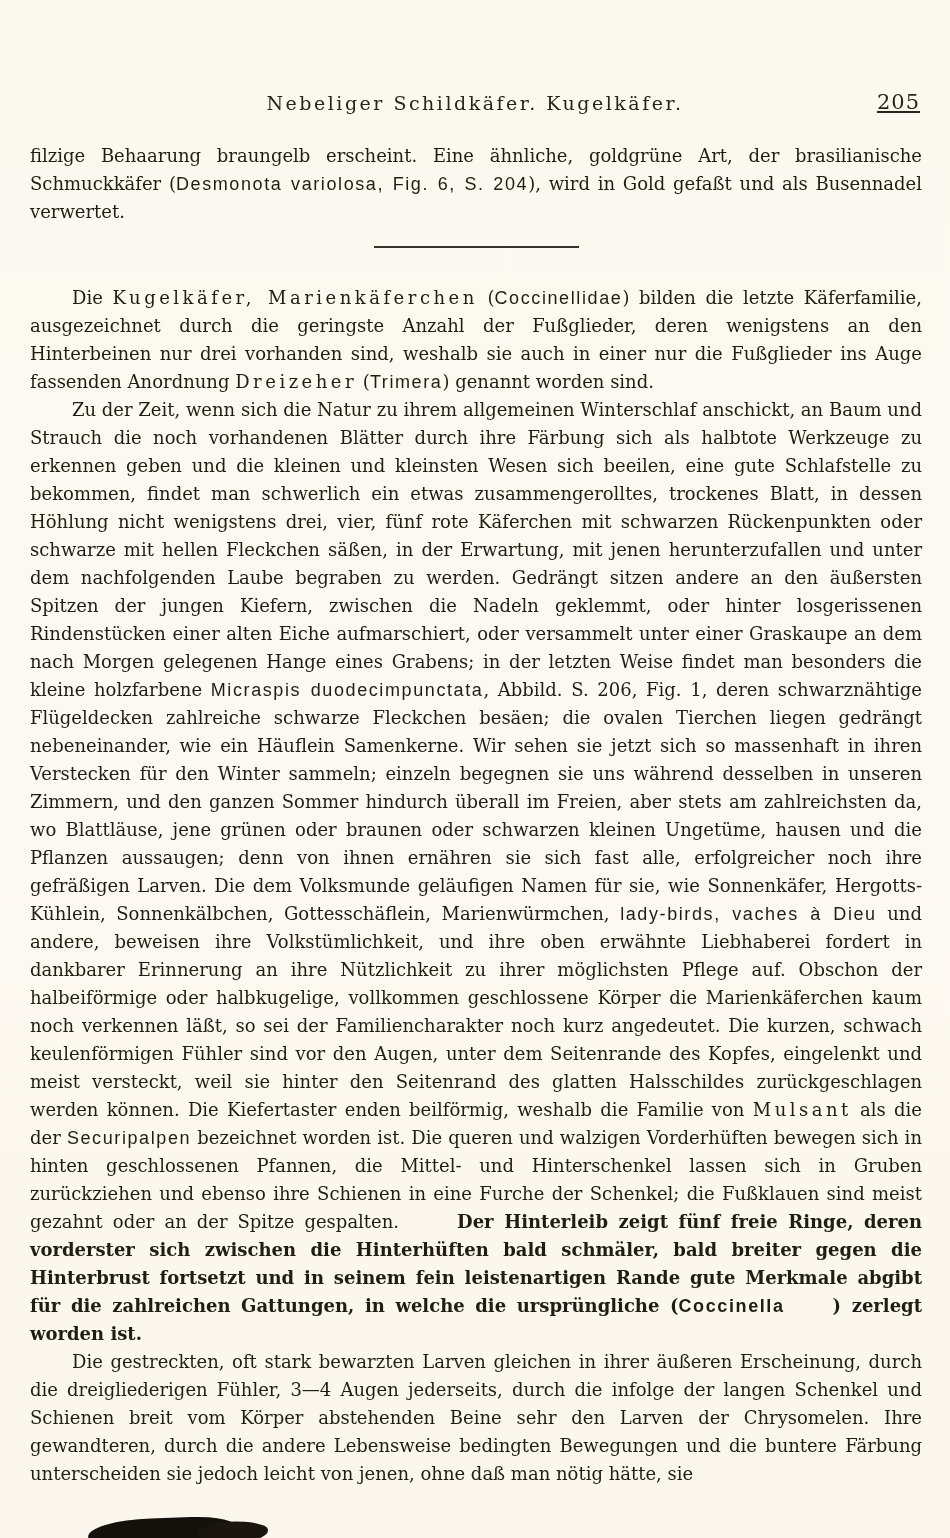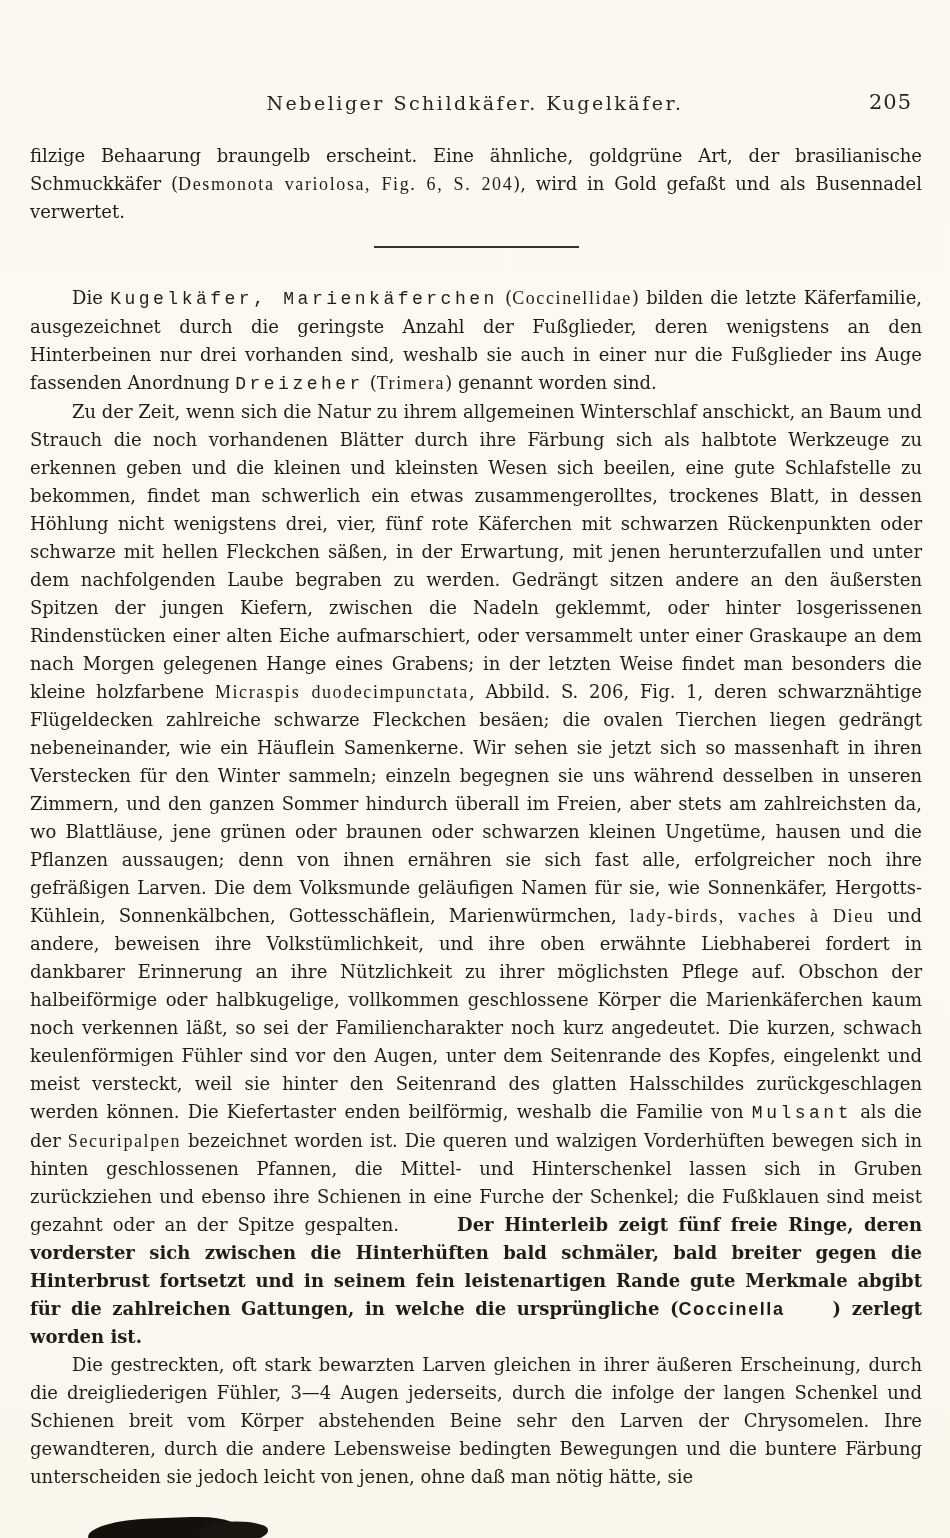--- a/index.html
+++ b/index.html
@@ -25,25 +25,26 @@
     text-align: center;
     margin-top: 44px;
   }
   .running-title {
     font-size: 19px;
     letter-spacing: 2.5px;
     color: #2a2418;
   }
   .page-number {
     position: absolute;
-    right: 38px;
+    right: 30px;
     top: 46px;
     font-size: 21px;
     letter-spacing: 1px;
     color: #2a2418;
+    text-decoration: underline;
   }
   .body {
     margin: 24px 28px 0 30px;
     font-size: 18px;
     line-height: 28px;
     text-align: justify;
   }
   .para {
     margin: 0;
   }
@@ -52,26 +53,25 @@
   }
   .divider {
     width: 205px;
     border: 0;
     border-top: 2px solid #3a332a;
     margin: 20px auto 36px auto;
     height: 0;
   }
   .seg-normal {}
   .seg-antiqua {
-    font-family: Liberation Serif, serif;
+    font-family: Liberation Sans, sans-serif;
     letter-spacing: 1.6px;
   }
   .seg-spaced {
     letter-spacing: 3.5px;
-    font-family: Liberation Mono, monospace;
   }
   .seg-bold {
     font-weight: 700;
     margin-left: 48px;
   }
   .seg-bold-antiqua {
     font-family: Liberation Sans, sans-serif;
     font-weight: 700;
     letter-spacing: 1.6px;
   }

